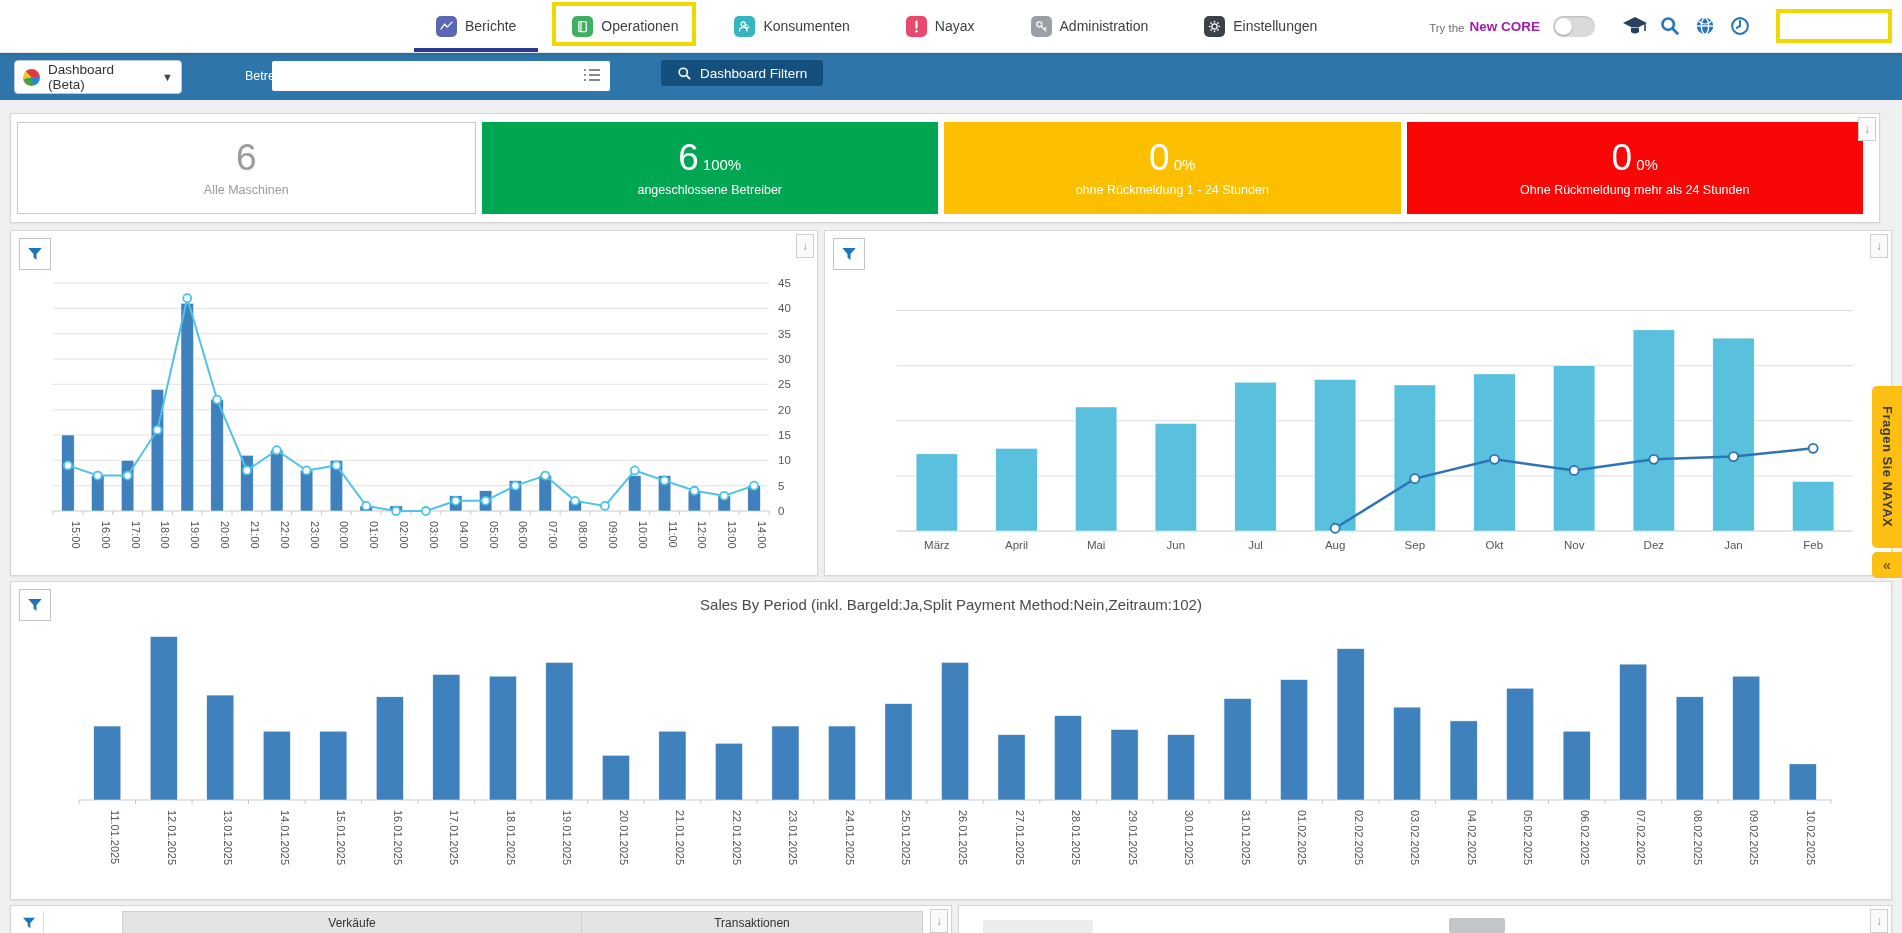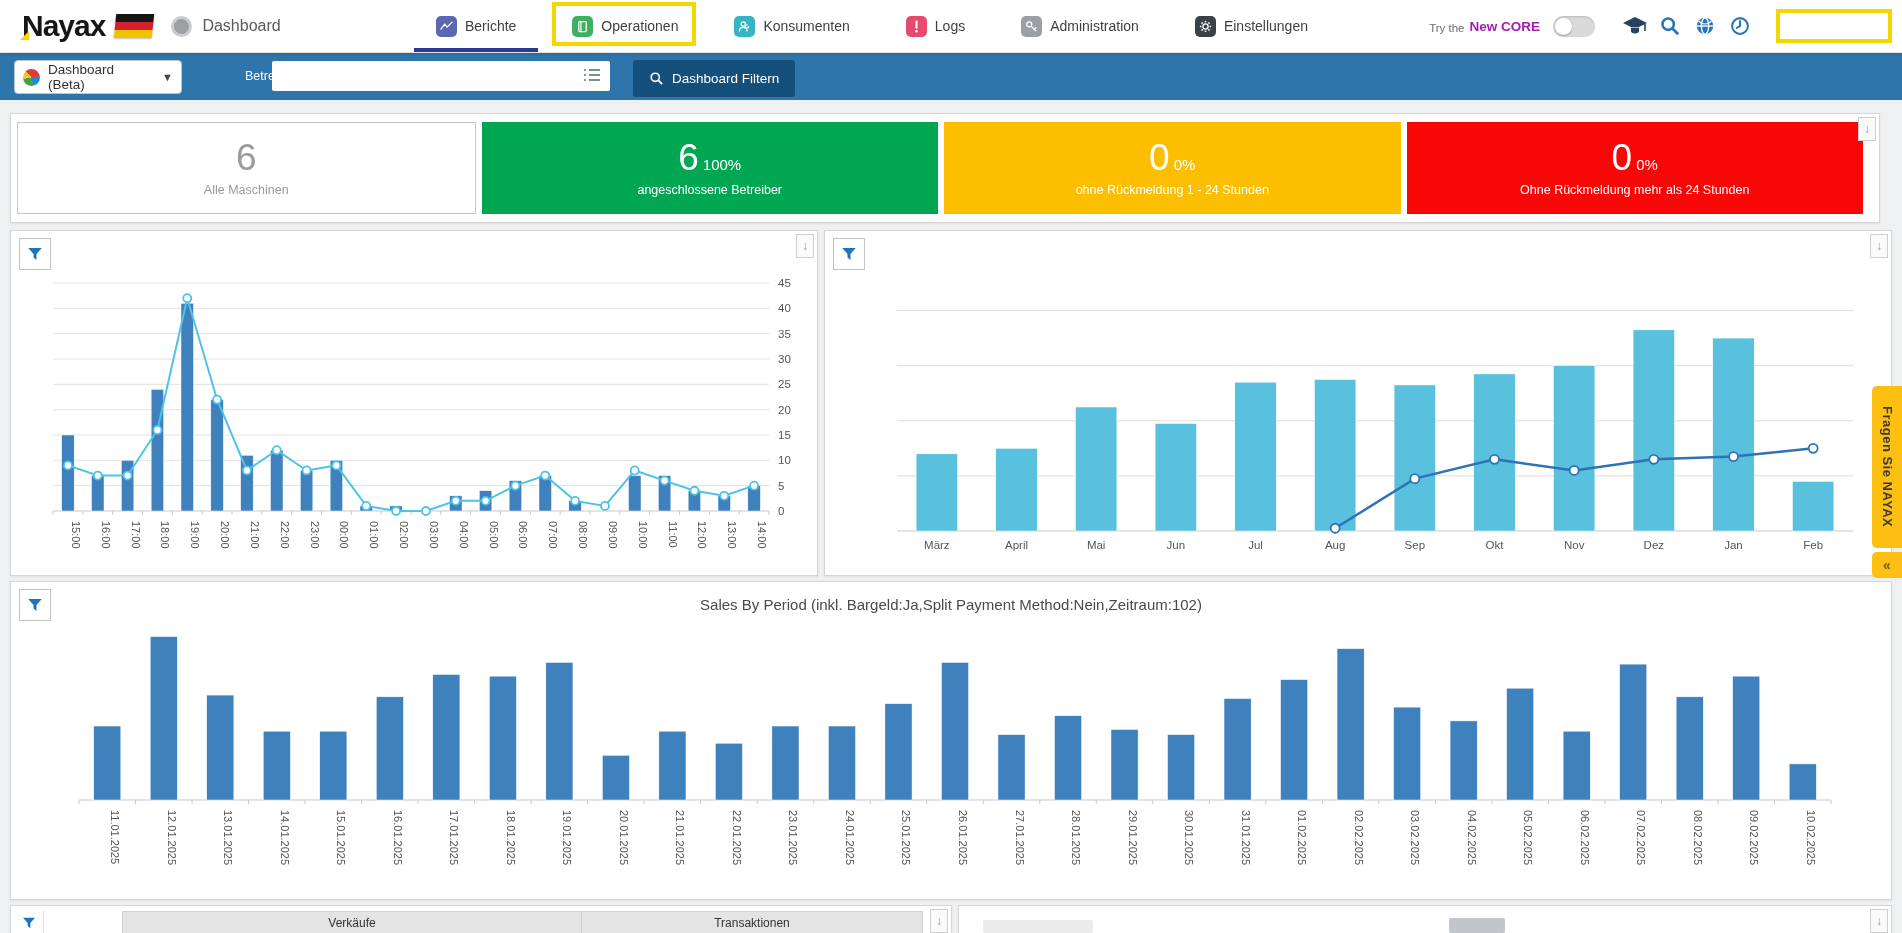--- a/index.html
+++ b/index.html
@@ -34,21 +34,21 @@
   .anno-box{width:108px;height:26px;background:#fff;border:4px solid #f2d800;margin-left:10px;}
 
   
   .bluebar{position:absolute;left:0;top:52px;width:1902px;height:48px;background:#2e75ab;z-index:20;}
   .dash-select{position:absolute;left:14px;top:8px;width:168px;height:32px;background:#fff;border:1px solid #b9c7d1;border-radius:4px;display:flex;align-items:center;gap:8px;padding:16px 8px;font-size:13.5px;color:#333;cursor:pointer;box-sizing:border-box;}
   .pie{width:17px;height:17px;border-radius:50%;background:conic-gradient(#e53935 0 22%, #1e88e5 22% 45%, #43a047 45% 72%, #fbc02d 72% 88%, #e53935 88% 100%);}
   .caret{margin-left:auto;color:#444;font-size:11px;}
   .betreiber{position:absolute;left:213px;top:17px;color:#fff;font-size:12.5px;margin-left:32px;}
   .op-input{position:absolute;left:272px;top:9px;width:338px;height:30px;background:#fff;border:none;border-radius:2px;box-sizing:border-box;padding:0 28px 0 8px;font-size:13px;}
   .list-ic{position:absolute;left:584px;top:16px;}
-  .filter-btn{position:absolute;left:633px;top:8px;height:37px;padding:0 16px;background:#15507c;border:none;border-radius:3px;color:#fff;font-size:13.5px;display:flex;align-items:center;gap:8px;cursor:pointer;font-family:"Liberation Sans", sans-serif;}
+  .filter-btn{position:absolute;left:661px;top:8px;height:26px;padding:0 16px;background:#15507c;border:none;border-radius:3px;color:#fff;font-size:13.5px;display:flex;align-items:center;gap:8px;cursor:pointer;font-family:"Liberation Sans", sans-serif;}
 
   
   .panel{position:absolute;background:#fff;border:1px solid #d6d6d6;box-shadow:0 1px 2px rgba(0,0,0,.07);}
   #kpi-panel{left:10px;top:113px;width:1868px;height:108px;}
   #chart1-panel{left:10px;top:230px;width:806px;height:344px;}
   #chart2-panel{left:824px;top:230px;width:1066px;height:344px;}
   #chart3-panel{left:10px;top:581px;width:1880px;height:317px;}
   #bl-panel{left:10px;top:905px;width:940px;height:60px;}
   #br-panel{left:958px;top:905px;width:932px;height:60px;}
 
@@ -82,30 +82,20 @@
   .chat-tab{position:absolute;left:1872px;top:386px;width:30px;height:162px;background:#fcbf12;border-radius:5px 0 0 5px;display:flex;align-items:center;justify-content:center;cursor:pointer;z-index:40;}
   .chat-tab span{writing-mode:vertical-rl;font-size:13px;font-weight:bold;color:#3a3a3a;letter-spacing:.5px;}
   .chat-collapse{position:absolute;left:1872px;top:552px;width:30px;height:26px;background:#fcbf12;border-radius:5px 0 0 5px;display:flex;align-items:center;justify-content:center;color:#7a5b00;font-size:14px;font-weight:bold;cursor:pointer;z-index:40;}
 </style>
 </head>
 <body>
 
 <div class="app">
 
   <header class="topnav">
-    <div class="logo-area">
-      <span class="nayax-logo"><span class="tri"></span><span>Nayax</span></span>
-      <span class="flag">
-          <div class="b"></div>
-          <div class="r"></div>
-          <div class="g"></div>
-        </span>
-      <span class="page-ic"></span>
-      <span class="page-title">Dashboard</span>
-    </div>
 
     <nav class="tabs">
         <div class="tab active">
           <span class="tab-ic" style="background: rgb(91, 103, 179);">
             <svg width="15" height="15" viewBox="0 0 24 24">
               <polyline points="3,16 9,8 13,13 21,5" fill="none" stroke="#fff" stroke-width="2" stroke-linecap="round" stroke-linejoin="round"></polyline>
             </svg>
           </span>
           <span>Berichte</span>
         </div>
@@ -128,21 +118,21 @@
           </span>
           <span>Konsumenten</span>
         </div>
         <div class="tab">
           <span class="tab-ic" style="background: rgb(232, 74, 111);">
             <svg width="15" height="15" viewBox="0 0 24 24">
               <line x1="12" y1="4" x2="12" y2="14" stroke="#fff" stroke-width="3.4" stroke-linecap="round"></line>
               <circle cx="12" cy="19.5" r="1.9" fill="#fff"></circle>
             </svg>
           </span>
-          <span>Logs</span>
+          <span>Nayax</span>
         </div>
         <div class="tab">
           <span class="tab-ic" style="background: rgb(154, 160, 166);">
             <svg width="15" height="15" viewBox="0 0 24 24">
               <circle cx="8.5" cy="8.5" r="4" fill="none" stroke="#fff" stroke-width="2" stroke-linecap="round" stroke-linejoin="round"></circle>
               <line x1="11.5" y1="11.5" x2="19" y2="19" fill="none" stroke="#fff" stroke-width="2" stroke-linecap="round" stroke-linejoin="round"></line>
               <line x1="16.5" y1="16.5" x2="19" y2="14" fill="none" stroke="#fff" stroke-width="2" stroke-linecap="round" stroke-linejoin="round"></line>
             </svg>
           </span>
           <span>Administration</span>

